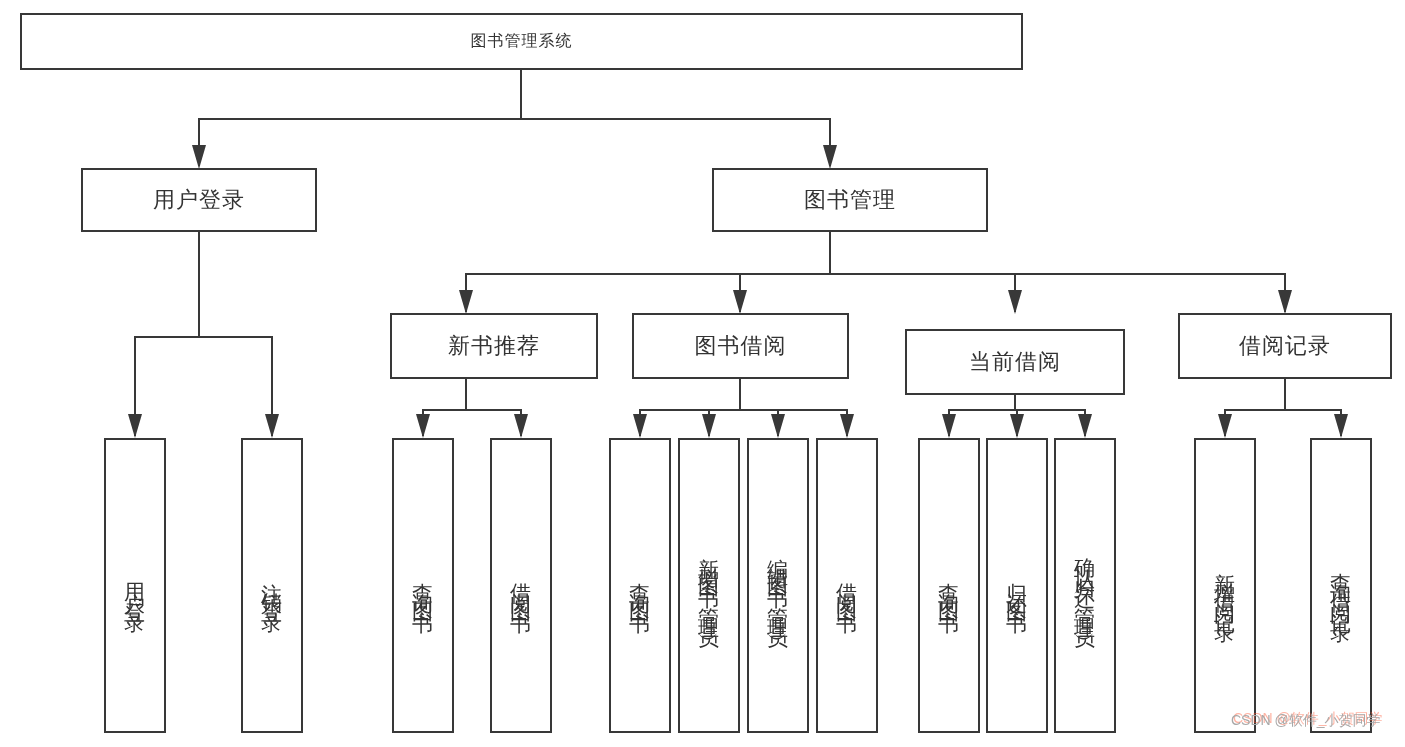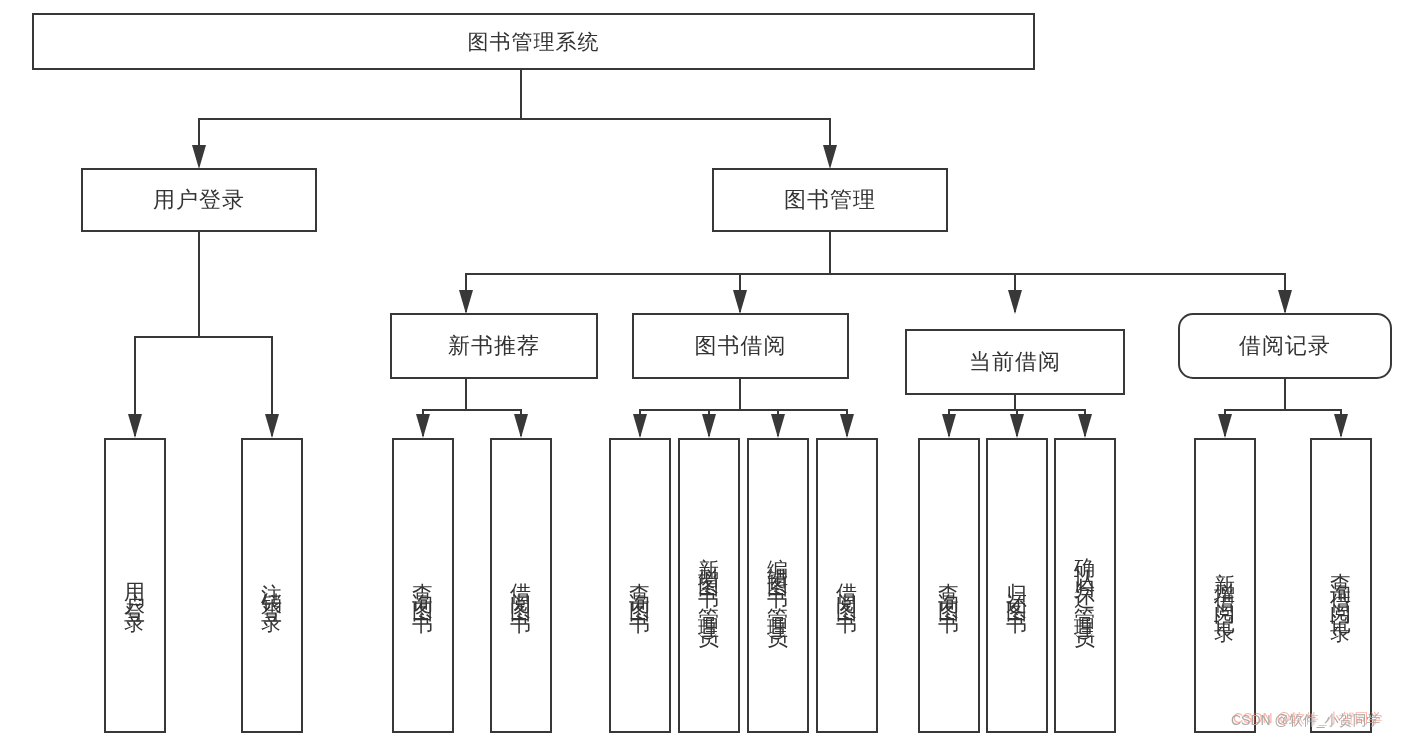--- a/index.html
+++ b/index.html
@@ -7,21 +7,21 @@
     position:relative; width:1405px; height:747px; background:#ffffff;
     font-family:"Liberation Sans","DejaVu Sans",sans-serif; color:#333333; overflow:hidden;
   }
   .wires { position:absolute; left:0; top:0; z-index:0; }
   .node {
     position:absolute; box-sizing:border-box; z-index:1;
     border:2px solid #383838; background:#ffffff;
     display:flex; align-items:center; justify-content:center;
     white-space:nowrap;
   }
-  .root-node  { font-size:21px; letter-spacing:1px;margin-left:12px; }
+  .root-node  { font-size:16px; letter-spacing:1px; }
   .hnode      { font-size:22px; letter-spacing:1px; }
   .vnode span {
     writing-mode:vertical-rl; text-orientation:mixed;
     font-size:21px; letter-spacing:10px; line-height:1.1;
   }
   .watermark {
     position:absolute; left:1223px; top:712px; z-index:3;
     font-size:14px; color:#a8a8a8; white-space:nowrap;
     text-shadow:2px -2px 0 rgba(252,85,49,0.45);
     margin-left:8px;
@@ -98,34 +98,34 @@
     </g>
   </svg>
 
   <div class="node root-node" style="left:20px;top:13px;width:1003px;height:57px;">
     <span>图书管理系统</span>
   </div>
 
   <div class="node hnode" style="left:81px;top:168px;width:236px;height:64px;">
     <span>用户登录</span>
   </div>
-  <div class="node hnode" style="left:712px;top:168px;width:236px;height:64px;">
+  <div class="node hnode" style="left:712px;top:168px;width:276px;height:64px;">
     <span>图书管理</span>
   </div>
 
   <div class="node hnode" style="left:362px;top:313px;width:208px;height:66px;margin-left:28px;">
     <span>新书推荐</span>
   </div>
   <div class="node hnode" style="left:632px;top:313px;width:217px;height:66px;">
     <span>图书借阅</span>
   </div>
   <div class="node hnode" style="left:905px;top:313px;width:220px;height:66px;margin-top:16px;">
     <span>当前借阅</span>
   </div>
-  <div class="node hnode" style="left:1178px;top:313px;width:214px;height:66px;border-radius:15px;">
+  <div class="node hnode" style="left:1178px;top:313px;width:214px;height:66px;">
     <span>借阅记录</span>
   </div>
 
   <div class="node vnode" style="left:104px;top:438px;width:62px;height:295px;">
     <span>用户登录</span>
   </div>
   <div class="node vnode" style="left:241px;top:438px;width:62px;height:295px;">
     <span>注销登录</span>
   </div>
 

